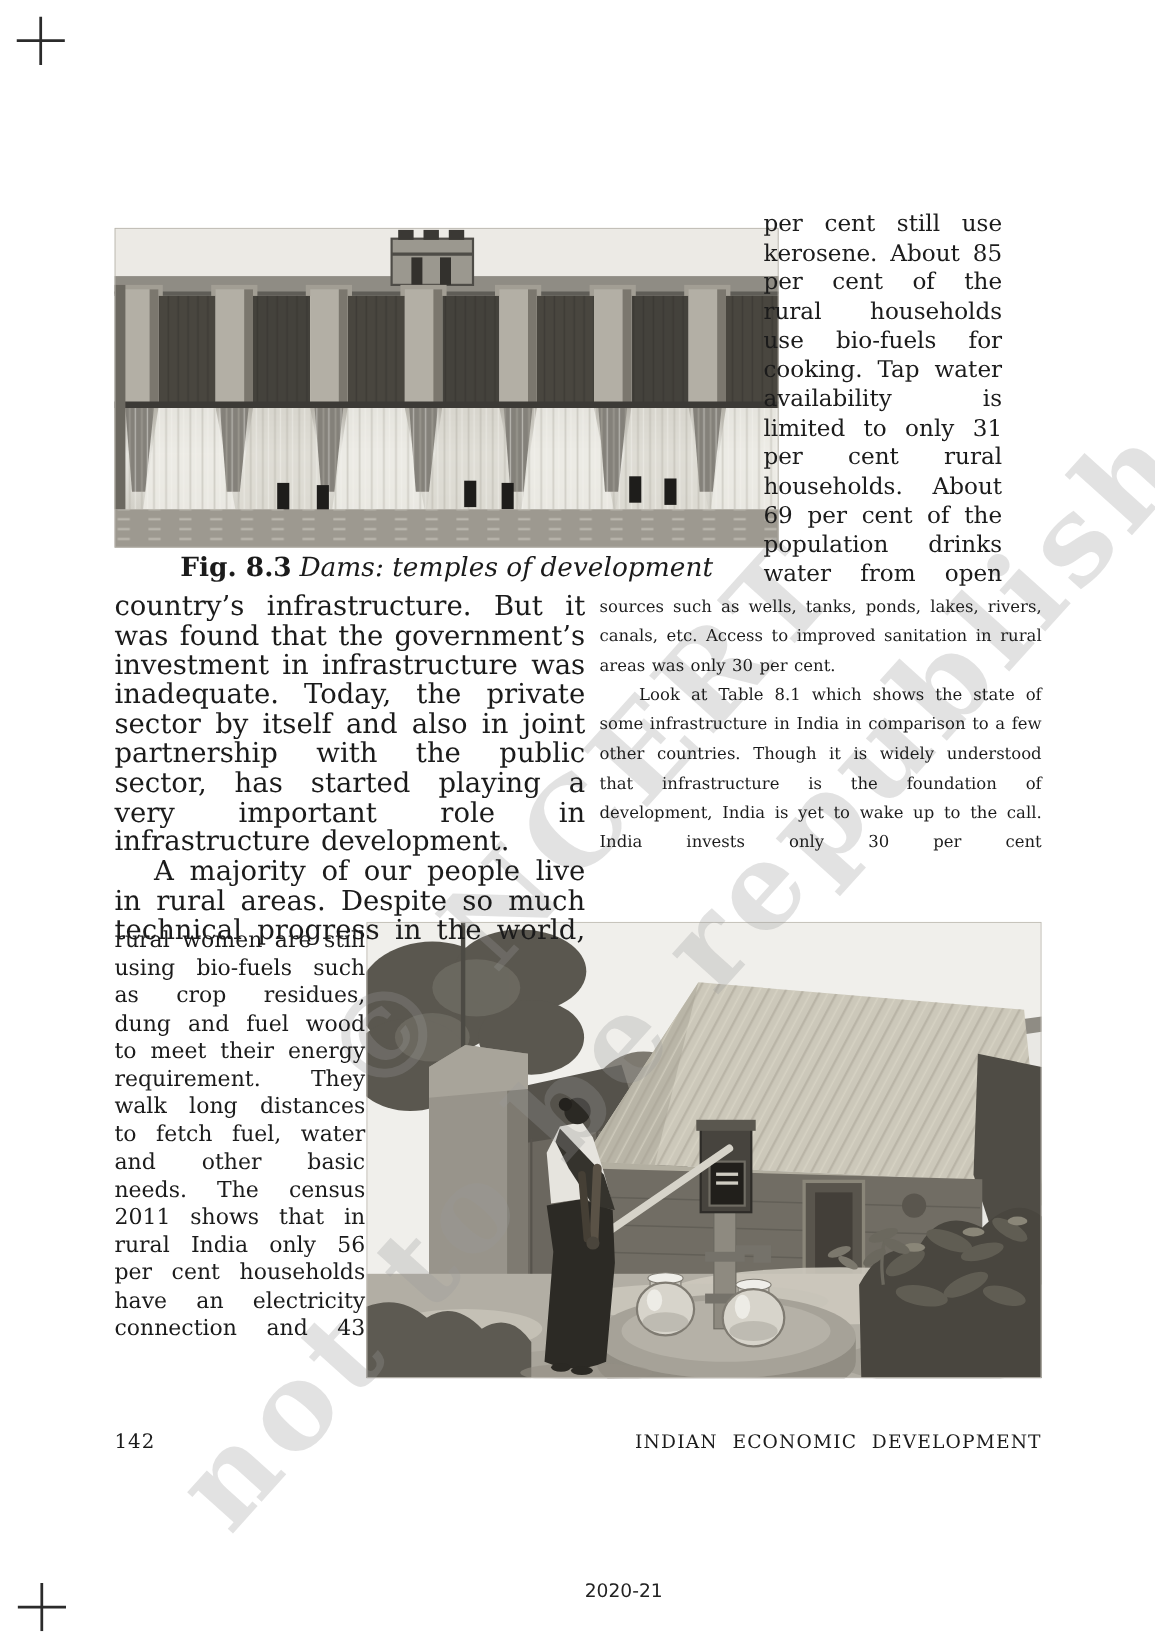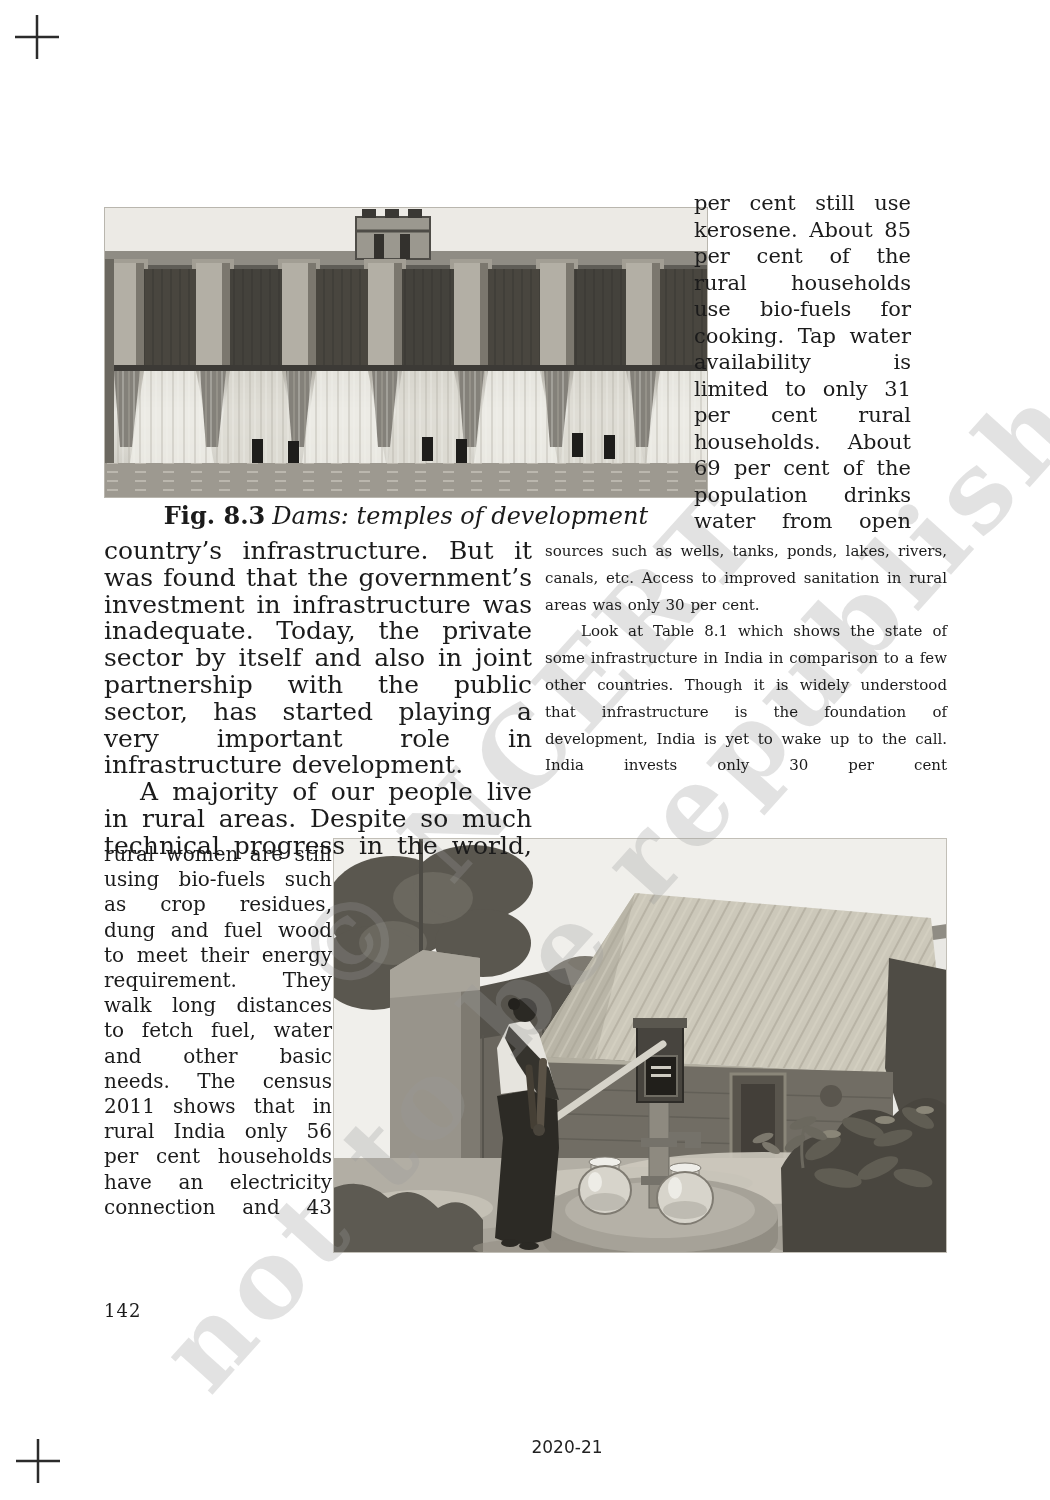--- a/index.html
+++ b/index.html
@@ -336,15 +336,16 @@
       </g>
       <g fill="#7c786d">
         <ellipse cx="430" cy="300" rx="11" ry="4" transform="rotate(-20 430 300)"></ellipse>
         <ellipse cx="438" cy="310" rx="10" ry="4" transform="rotate(30 438 310)"></ellipse>
       </g>
       <rect x="0.5" y="0.5" width="613" height="414" fill="none" stroke="#c2bfb7"></rect>
     </svg>
   </div>
 
   <div class="footer-item" id="page-num">142</div>
+  <div class="footer-item" id="running-title">INDIAN ECONOMIC DEVELOPMENT</div>
   <div class="footer-item" id="edition-year">2020-21</div>
 
 </div>
 
 </body></html>

